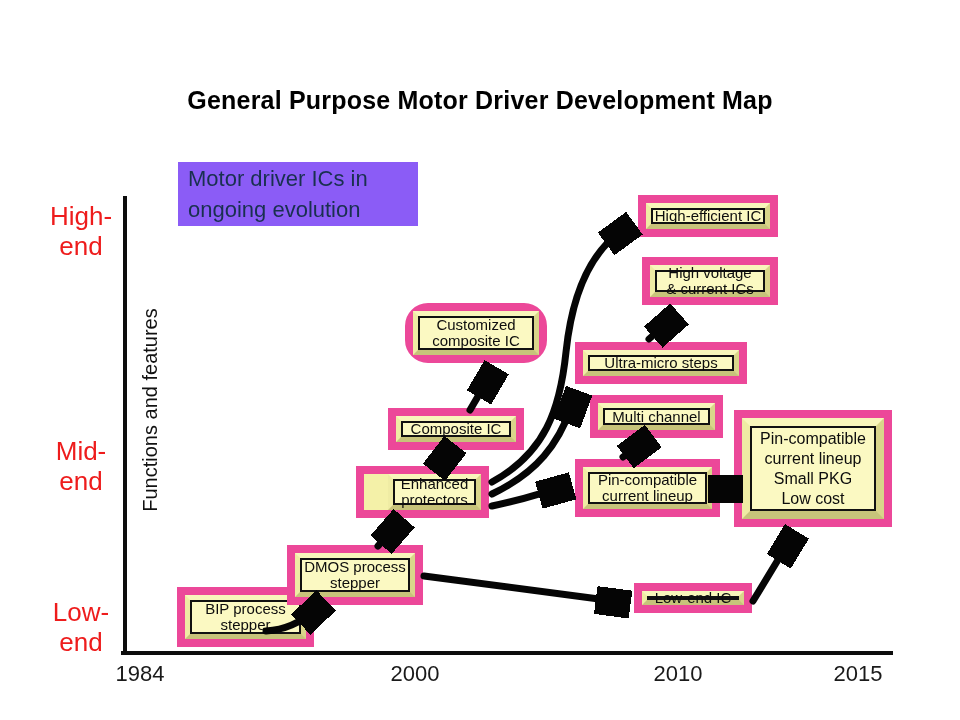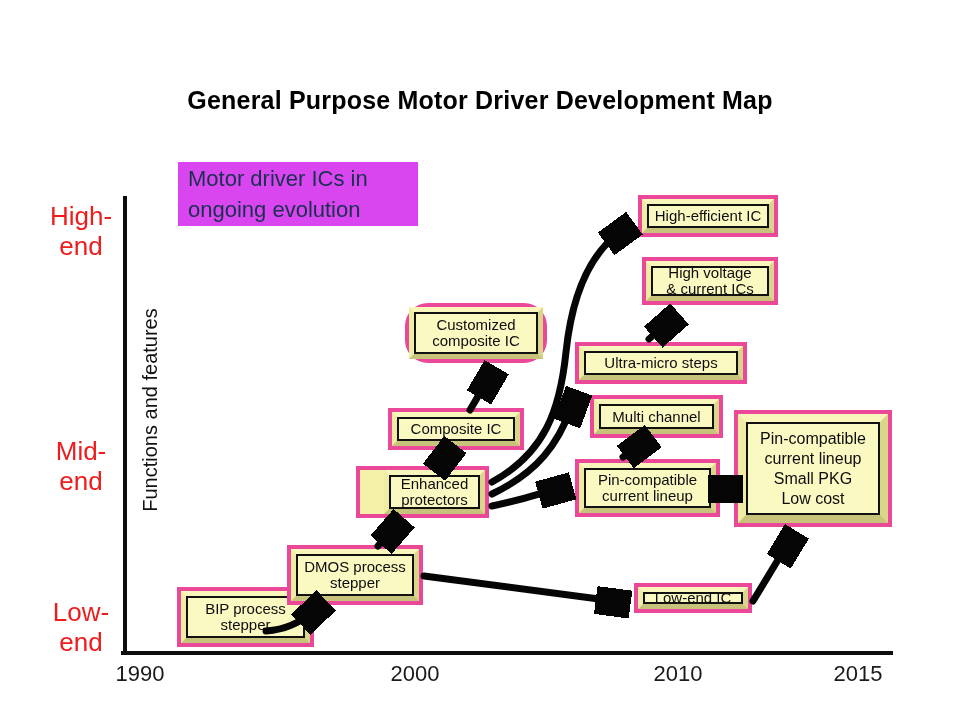--- a/index.html
+++ b/index.html
@@ -8,21 +8,21 @@
     background:#ffffff;font-family:"Liberation Sans", sans-serif;
   }
   
   .title{
     position:absolute;left:0;top:50px;width:960px;text-align:center;
     font-size:25px;font-weight:bold;color:#000;letter-spacing:0.2px;margin-top:36px;
   }
   
   .callout{
     position:absolute;left:178px;top:162px;width:240px;height:64px;
-    background:#d946ef;color:#19304f;font-size:22px;line-height:31px;
+    background:#8b5cf6;color:#19304f;font-size:22px;line-height:31px;
     padding:1px 0 0 10px;box-sizing:border-box;white-space:pre-line;
   }
   
   .y-axis{position:absolute;left:123px;top:196px;width:4px;height:458px;background:#0d0d0d;}
   .x-axis{position:absolute;left:121px;top:651px;width:772px;height:4px;background:#0d0d0d;}
   .y-title{
     position:absolute;left:150px;top:410px;transform:translate(-50%,-50%) rotate(-90deg);
     white-space:nowrap;font-size:20px;color:#111;
   }
   .level{
@@ -30,21 +30,21 @@
     color:#ee1c1c;font-size:26px;line-height:30px;white-space:pre-line;
   }
   .lv-high{top:201px;} .lv-mid{top:436px;} .lv-low{top:597px;}
   .year{
     position:absolute;top:661px;width:90px;text-align:center;
     font-size:22px;color:#1a1a1a;
   }
   .yr-0{left:95px;} .yr-1{left:370px;} .yr-2{left:633px;} .yr-3{left:813px;}
   
   .node{
-    position:absolute;box-sizing:border-box;border:4px solid #ec4899;
+    position:absolute;box-sizing:border-box;border:8px solid #ec4899;
     background:#f4f1a8;
   }
   .node .bevel{
     width:100%;height:100%;box-sizing:border-box;
     border:5px solid;
     border-color:#f8f6bb #d9d58a #c7c37a #efeca4;
   }
   .node.big-bevel .bevel{border-width:8px;}
   .node .face{
     width:100%;height:100%;box-sizing:border-box;border:2px solid #111;
@@ -81,21 +81,21 @@
 <div class="x-axis"></div>
 <div class="y-title">Functions and features</div>
 
 <div class="level lv-high">High-
 end</div>
 <div class="level lv-mid">Mid-
 end</div>
 <div class="level lv-low">Low-
 end</div>
 
-<div class="year yr-0">1990</div>
+<div class="year yr-0">1984</div>
 <div class="year yr-1">2000</div>
 <div class="year yr-2">2010</div>
 <div class="year yr-3">2015</div>
 
 <div class="node n-bip">
   <div class="bevel">
     <div class="face">BIP process
 stepper</div>
   </div>
 </div>

